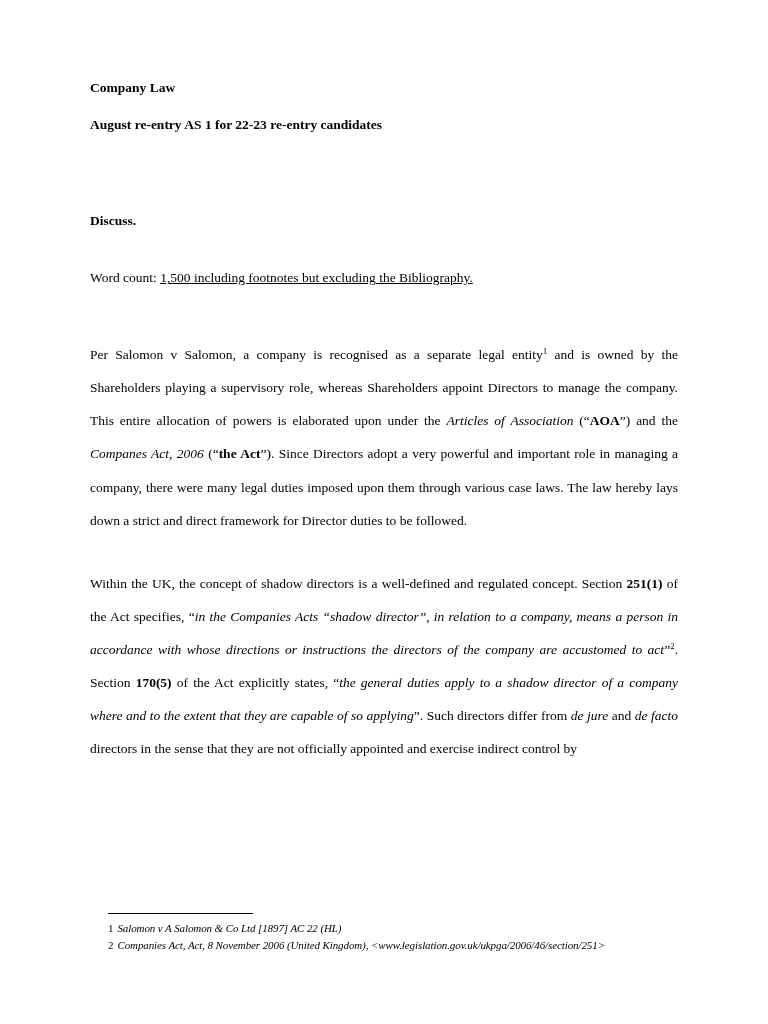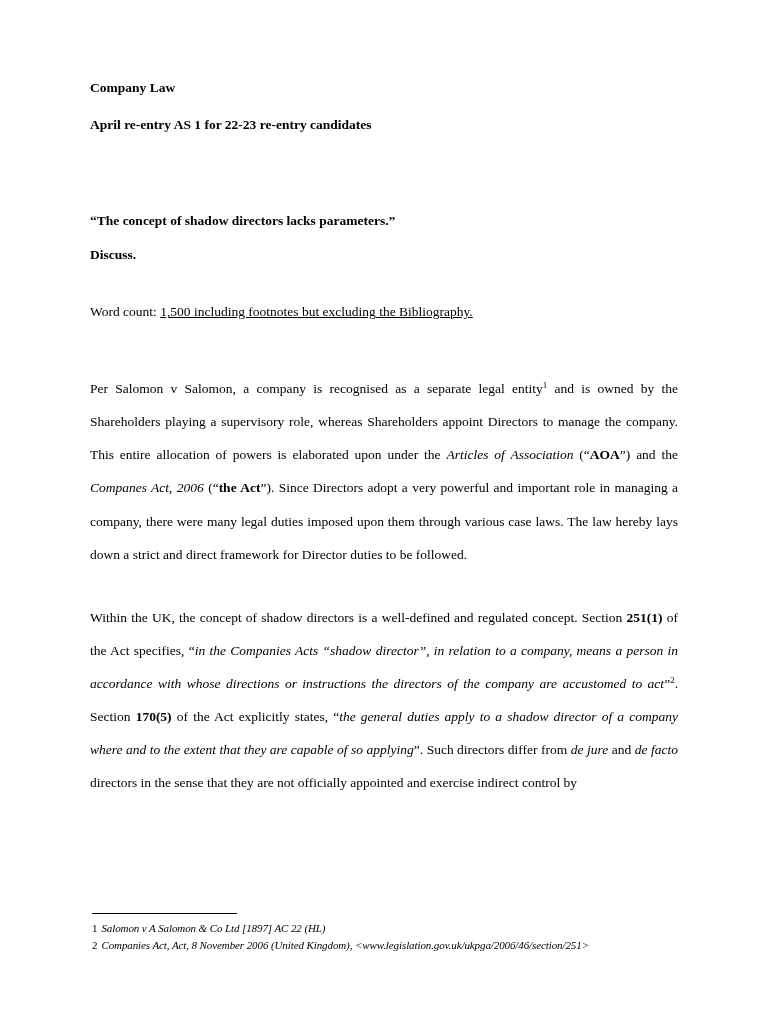--- a/index.html
+++ b/index.html
@@ -65,21 +65,21 @@
   .para.second { margin-bottom: 0; }
   .para i, .para em { font-style: italic; }
   .para b, .para strong { font-weight: bold; }
   sup {
     font-size: 9px;
     vertical-align: super;
     line-height: 0;
   }
   .footnotes {
     position: absolute;
-    left: 92px;
+    left: 108px;
     bottom: 86px;
     width: 588px;
   }
   .fn-rule {
     width: 145px;
     border-top: 1px solid #000;
     margin-bottom: 6px;
   }
   .fn {
     font-size: 11px;
@@ -90,25 +90,24 @@
   .fn .num { margin-right: 4px; }
   .fn i { font-style: italic; }
 </style>
 </head>
 <body>
 
 <div class="page">
   <div class="doc-body">
 
     <p class="heading first">Company Law</p>
-    <p class="heading">April re-entry AS 1 for 22-23 re-entry candidates</p>
+    <p class="heading">August re-entry AS 1 for 22-23 re-entry candidates</p>
 
     <div class="spacer-lg"></div>
 
-    <p class="quote-line">“The concept of shadow directors lacks parameters.”</p>
     <p class="discuss-line">Discuss.</p>
 
     <p class="meta-line">
       <span>Word count:</span>
       <span class="u">1,500 including footnotes but excluding the Bibliography.</span>
     </p>
 
     <div class="spacer-mid"></div>
 
     <p class="para">

